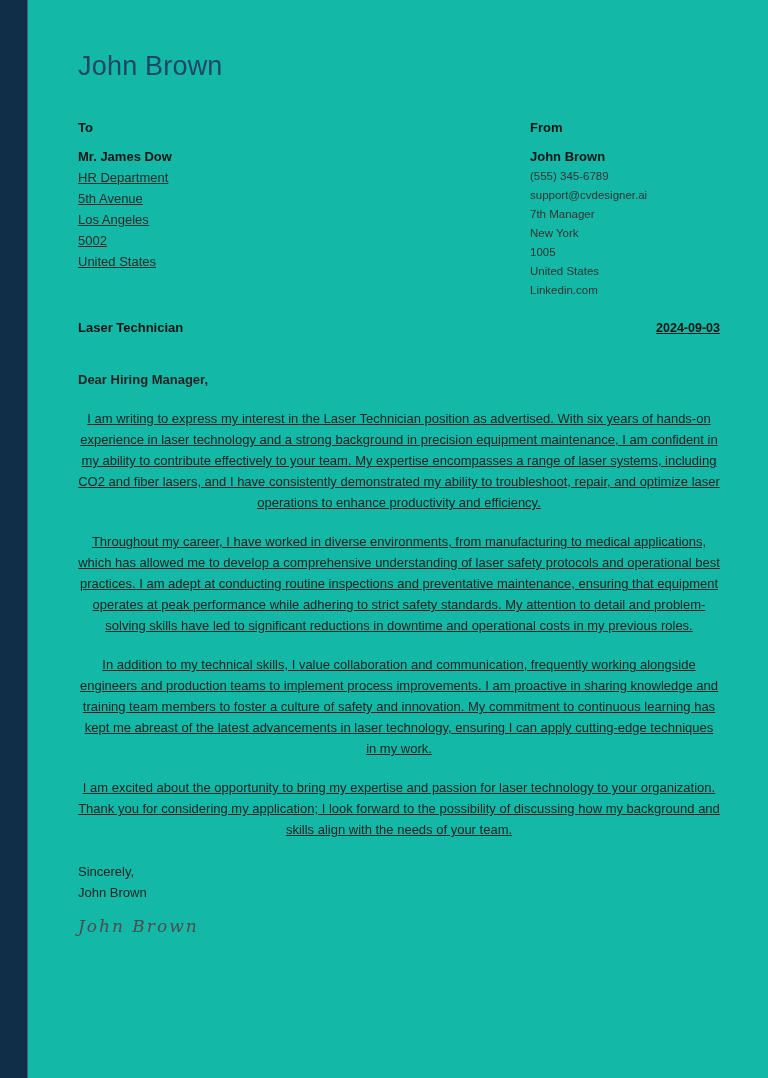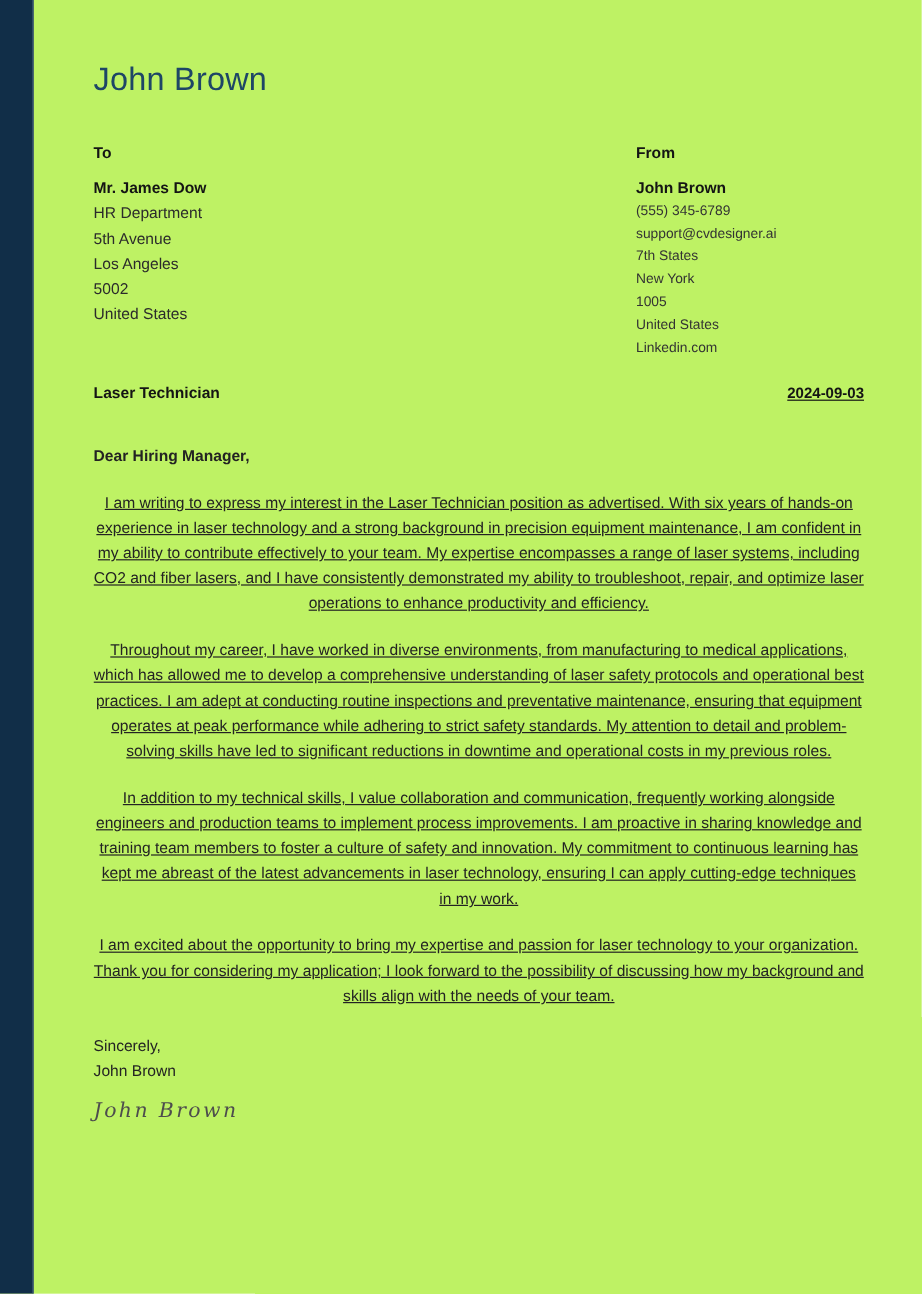--- a/index.html
+++ b/index.html
@@ -2,37 +2,37 @@
 <html><head>
 <meta charset="utf-8">
 <style>
   * { margin: 0; padding: 0; box-sizing: border-box; }
   html, body { background: #ffffff; }
   body {
     width: 768px; height: 1078px;
     font-family: "Liberation Sans", sans-serif;
     position: relative; overflow: hidden;
   }
-  .page { position: absolute; inset: 0; background: #bef264; }
+  .page { position: absolute; inset: 0; background: #14b8a6; }
   .edge-strip {
     position: absolute; left: 0; top: 0; bottom: 0; width: 28px;
     background: #112e48; border-right: 1px solid #44607b;
   }
   .content { position: absolute; left: 78px; width: 642px; top: 0; }
   .title {
     margin-top: 50px;
     font-size: 27px; line-height: 32px; font-weight: 400;
     color: #1e4666; letter-spacing: 0.2px;
   }
   .addresses { display: flex; margin-top: 35px; }
   .col-to { width: 452px; flex: 0 0 452px; }
   .col-from { flex: 1; }
   .addr-label { font-size: 13px; font-weight: 700; color: #141414; line-height: 21px; margin-bottom: 8px; }
   .addr-name { font-size: 13px; font-weight: 700; color: #141414; line-height: 21px; }
-  .addr-line { font-size: 13px; font-weight: 400; color: #2b2b2b; line-height: 21px; }
+  .addr-line { font-size: 13px; font-weight: 400; color: #2b2b2b; line-height: 21px; text-decoration: underline; }
   .from-line { font-size: 11.5px; font-weight: 400; color: #333333; line-height: 19px; }
   .meta-row { display: flex; justify-content: space-between; align-items: baseline; margin-top: 17px; }
   .job-title { font-size: 13px; font-weight: 700; color: #141414; line-height: 21px; }
   .letter-date { font-size: 12.5px; font-weight: 700; color: #141414; line-height: 21px; text-decoration: underline; }
   .salutation { margin-top: 30px; font-size: 13px; color: #232323; line-height: 21px; font-weight: bold; }
   .para { margin-top: 18px; font-size: 13px; color: #232323; line-height: 21px; text-align: center; text-decoration: underline; }
   .closing-block { margin-top: 21px; }
   .closing-line { font-size: 13px; color: #232323; line-height: 21px; }
   .signature {
     margin-top: 13px;
@@ -59,21 +59,21 @@
         <div class="addr-line">Los Angeles</div>
         <div class="addr-line">5002</div>
         <div class="addr-line">United States</div>
       </div>
 
       <div class="col-from">
         <div class="addr-label">From</div>
         <div class="addr-name">John Brown</div>
         <div class="from-line">(555) 345-6789</div>
         <div class="from-line">support@cvdesigner.ai</div>
-        <div class="from-line">7th States</div>
+        <div class="from-line">7th Manager</div>
         <div class="from-line">New York</div>
         <div class="from-line">1005</div>
         <div class="from-line">United States</div>
         <div class="from-line">Linkedin.com</div>
       </div>
     </div>
 
     <div class="meta-row">
       <div class="job-title">Laser Technician</div>
       <div class="letter-date">2024-09-03</div>

